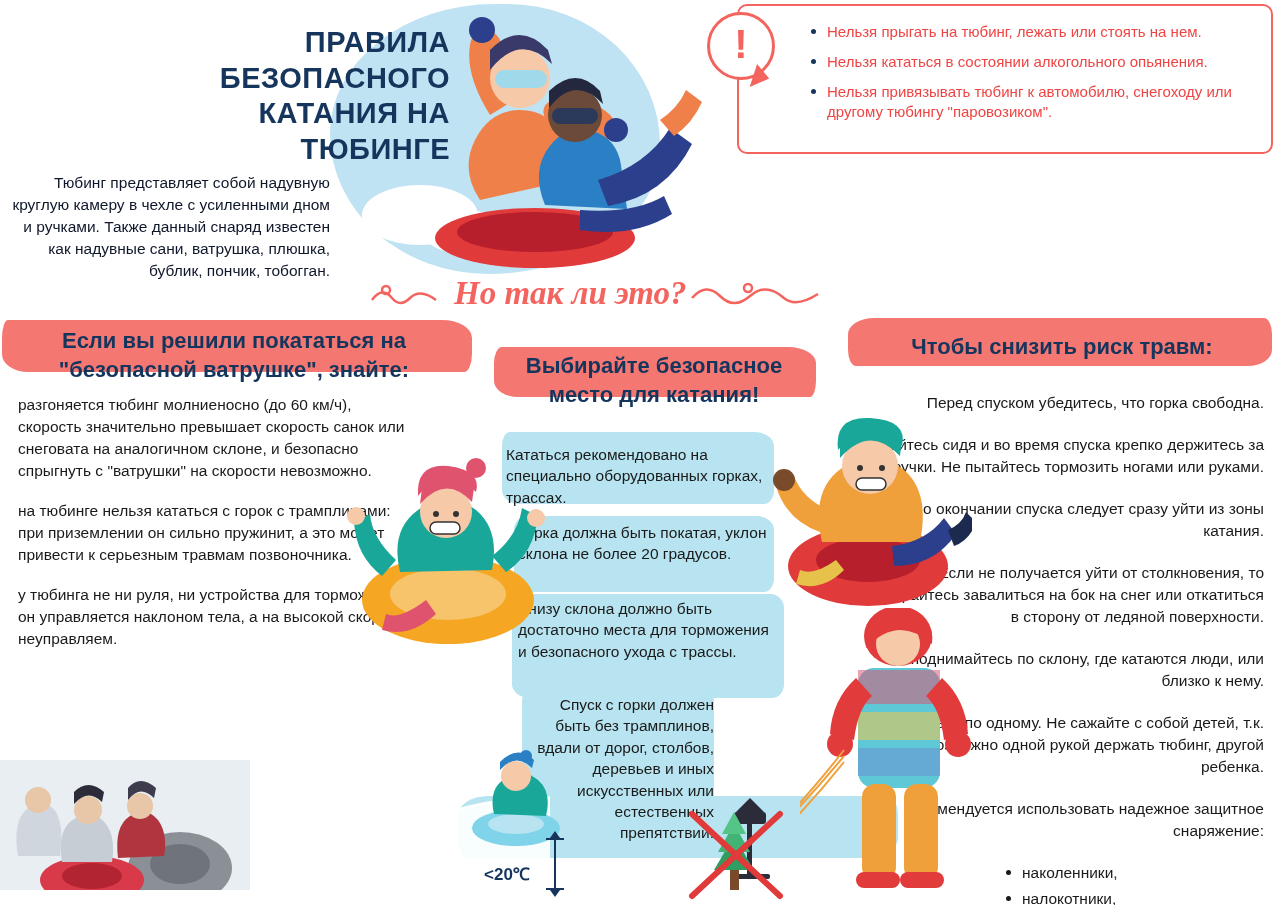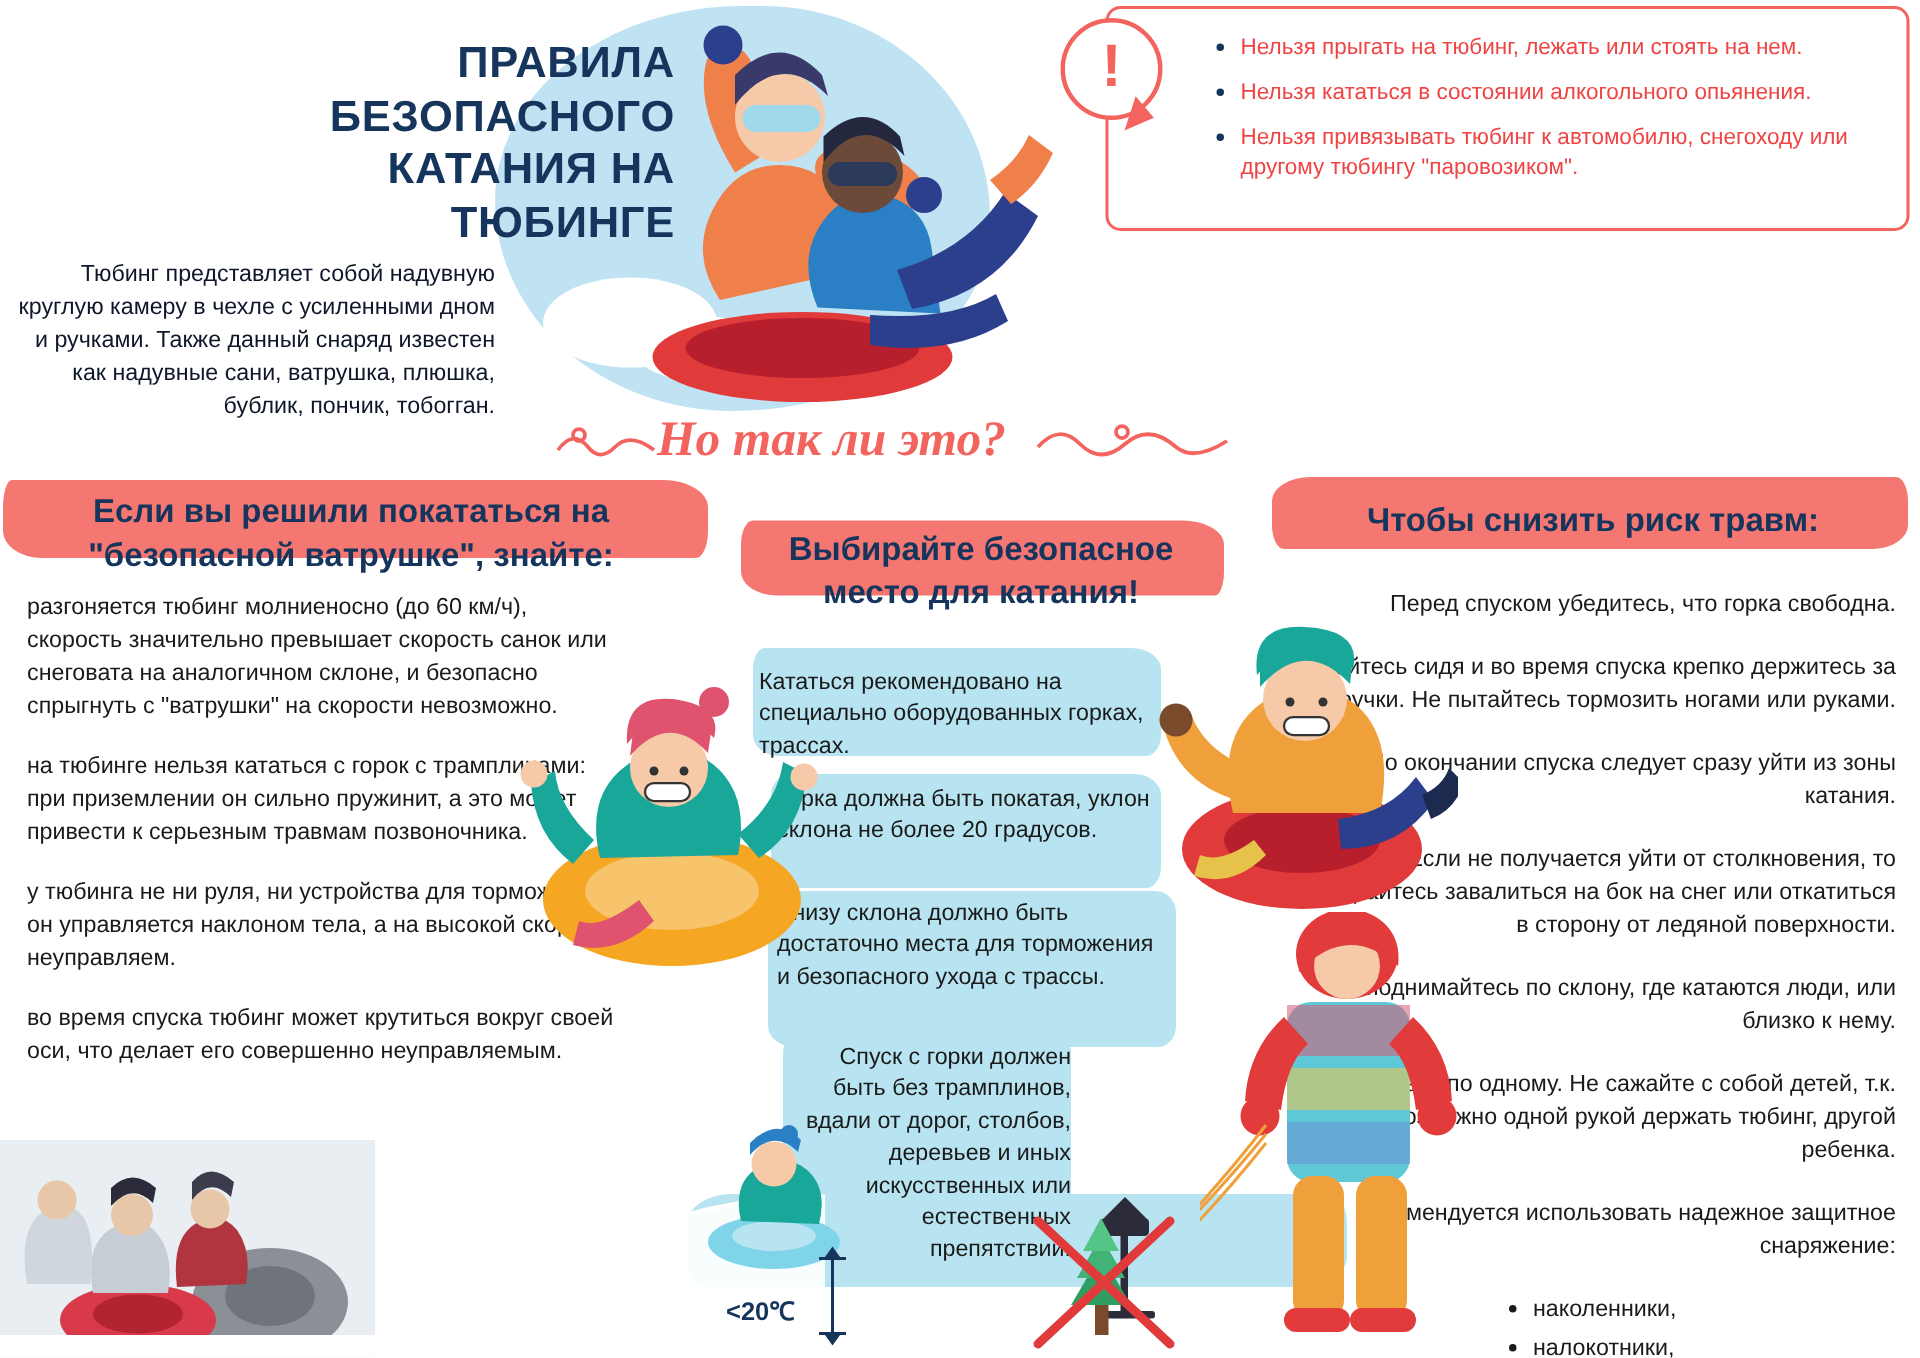--- a/index.html
+++ b/index.html
@@ -120,21 +120,21 @@
     font-size: 19px;
     font-weight: bold;
     line-height: 1.45;
     color: #15355c;
     text-align: center;
   }
 
   
   .question {
     position: absolute;
-    left: 438px;
+    left: 454px;
     top: 275px;
     font-size: 33px;
     font-weight: bold;
     font-style: italic;
     color: #f4645f;
     font-family: "Liberation Serif", serif;
   }
   .squiggle-left, .squiggle-right {
     position: absolute;
     top: 282px;
@@ -368,21 +368,20 @@
   <div class="brush brush-2"></div>
   <div class="sec-head head-2">Выбирайте безопасное место для катания!</div>
 
   <div class="brush brush-3"></div>
   <div class="sec-head head-3">Чтобы снизить риск травм:</div>
 
   <div class="left-col">
     <p>разгоняется тюбинг молниеносно (до 60 км/ч), скорость значительно превышает скорость санок или снеговата на аналогичном склоне, и безопасно спрыгнуть с "ватрушки" на скорости невозможно.</p>
     <p>на тюбинге нельзя кататься с горок с трамплинами: при приземлении он сильно пружинит, а это может привести к серьезным травмам позвоночника.</p>
     <p>у тюбинга не ни руля, ни устройства для торможения, он управляется наклоном тела, а на высокой скорости неуправляем.</p>
-    <p>во время спуска тюбинг может крутиться вокруг своей оси, что делает его совершенно  неуправляемым.</p>
   </div>
 
   <div class="mid-band mid-b1"></div>
   <div class="mid-band mid-b2"></div>
   <div class="mid-band mid-b3"></div>
   <div class="mid-band mid-b4"></div>
   <div class="mid-band mid-b5"></div>
 
   <div class="mid-text mid-t1">Кататься рекомендовано на специально оборудованных горках, трассах.</div>
   <div class="mid-text mid-t2">Горка должна быть покатая, уклон склона не более 20 градусов.</div>

